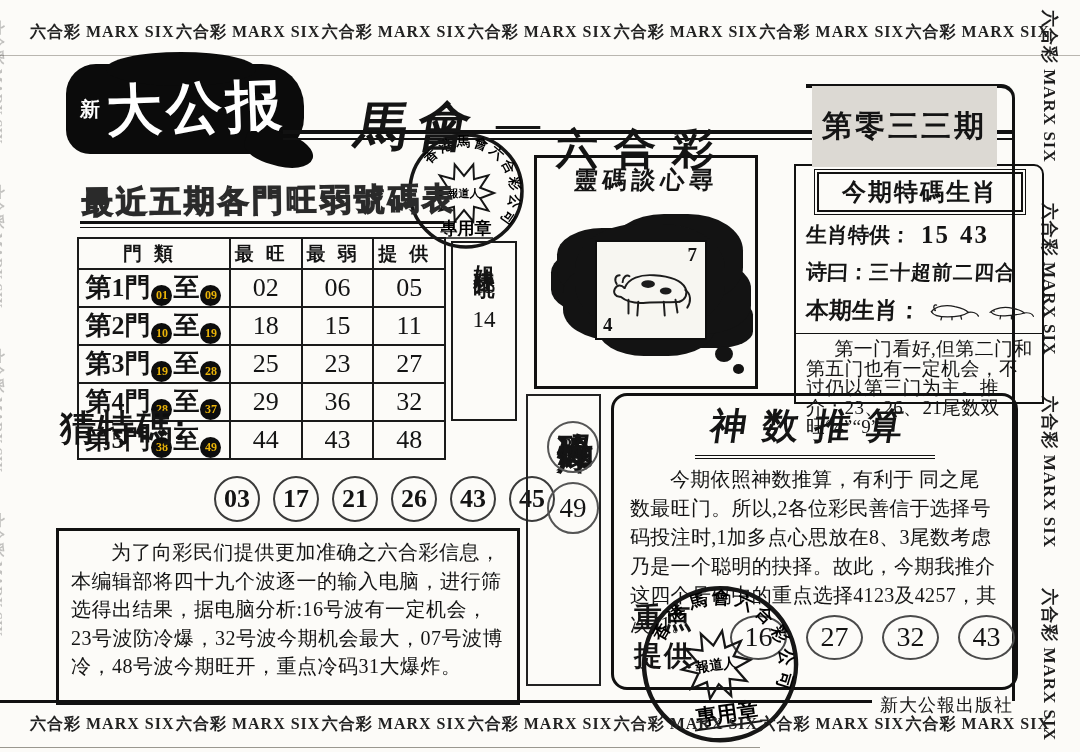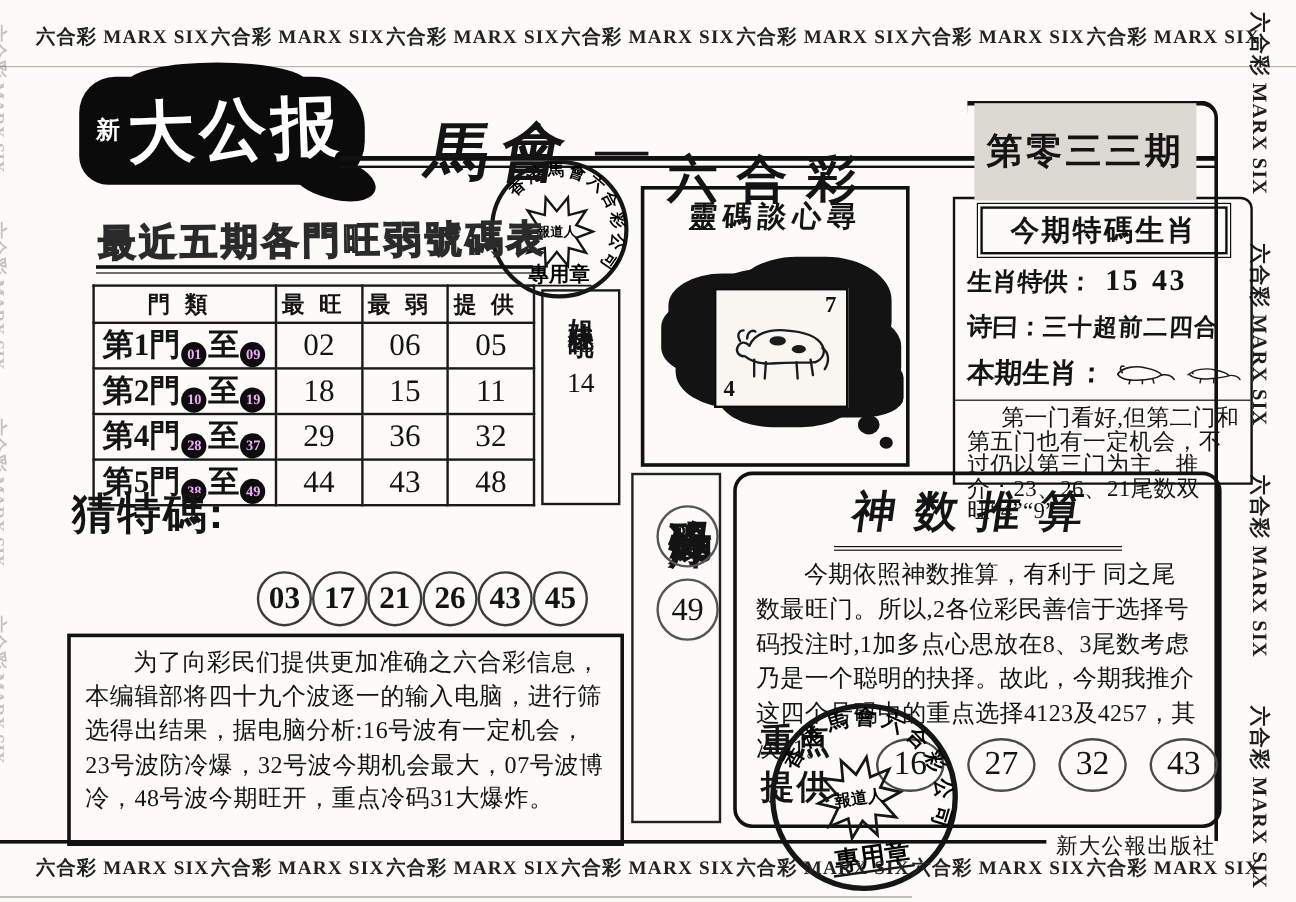--- a/index.html
+++ b/index.html
@@ -50,35 +50,35 @@
   .banner-rule { position:absolute; left:80px; top:221px; width:364px; height:7px;
                  border-top:3px solid #111; border-bottom:1px solid #111; }
   
   table.hotcold { position:absolute; left:77px; top:237px; width:369px; border-collapse:collapse;
                   font-family:"Liberation Serif",serif; }
   table.hotcold td,table.hotcold th { border:2px solid #1a1a1a; text-align:center; padding:0; }
   table.hotcold th { font-size:19px; font-weight:700; letter-spacing:12px; height:31px; }
   table.hotcold td { height:32px; font-size:26px; }
   td.doorcell { font-size:17px; font-weight:700; letter-spacing:0; white-space:nowrap; }
   .ncirc { display:inline-block; width:21px; height:21px; line-height:21px; border-radius:50%;
-           background:#0d0d0d; color:#f0abfc; font-size:12px; font-weight:700; text-align:center;
+           background:#0d0d0d; color:#eab308; font-size:12px; font-weight:700; text-align:center;
            vertical-align:-3px; margin:0 1px; letter-spacing:0; }
   
   .sisters { position:absolute; left:451px; top:241px; width:66px; height:180px; border:2px solid #1a1a1a;
              display:flex; flex-direction:column; align-items:center; padding-top:6px; }
   .sisters .vt { writing-mode:vertical-rl; text-orientation:upright; font-size:21px; font-weight:700; letter-spacing:4px; }
   .sisters .num { font-size:23px; margin-top:8px; }
   
   .lbl-big { position:absolute; font-family:"Liberation Sans","DejaVu Sans",sans-serif;
              font-weight:900; font-size:36px; letter-spacing:2px; }
   .guess-lbl { left:60px; top:404px; }
   .offer-lbl { left:98px; top:472px; }
   .phrase-box { position:absolute; left:231px; top:430px; width:292px; height:46px; border:2px solid #111;
                 display:flex; align-items:center; justify-content:space-around; font-size:27px; font-weight:700; }
-  .circles-row { position:absolute; left:214px; top:476px; display:flex; }
+  .circles-row { position:absolute; left:214px; top:476px; display:flex; gap:13px; }
   .circles-row .c { width:46px; height:46px; border:2px solid #3b3b3b; border-radius:50%;
                     display:flex; align-items:center; justify-content:center; font-size:26px; font-weight:700; }
   
   .para-box { position:absolute; left:56px; top:528px; width:464px; height:177px; border:3px solid #111;
               padding:7px 10px 0 12px; font-size:20px; line-height:28.5px; text-indent:2em;
               letter-spacing:.5px; overflow:hidden; }
   
   .cold { position:absolute; left:526px; top:394px; width:75px; height:292px; border:2px solid #222;
           display:flex; flex-direction:column; align-items:flex-end; padding-top:8px; }
   .cold .vt { writing-mode:vertical-rl; text-orientation:upright; font-size:36px; font-weight:700; letter-spacing:2px; }
@@ -208,20 +208,26 @@
       <td class="doorcell"><span>第1門</span><span class="ncirc">01</span><span>至</span><span class="ncirc">09</span></td>
       <td>02</td>
       <td>06</td>
       <td>05</td>
     </tr>
     <tr>
       <td class="doorcell"><span>第2門</span><span class="ncirc">10</span><span>至</span><span class="ncirc">19</span></td>
       <td>18</td>
       <td>15</td>
       <td>11</td>
+    </tr>
+    <tr>
+      <td class="doorcell"><span>第3門</span><span class="ncirc">19</span><span>至</span><span class="ncirc">28</span></td>
+      <td>25</td>
+      <td>23</td>
+      <td>27</td>
     </tr>
     <tr>
       <td class="doorcell"><span>第4門</span><span class="ncirc">28</span><span>至</span><span class="ncirc">37</span></td>
       <td>29</td>
       <td>36</td>
       <td>32</td>
     </tr>
     <tr>
       <td class="doorcell"><span>第5門</span><span class="ncirc">38</span><span>至</span><span class="ncirc">49</span></td>
       <td>44</td>

